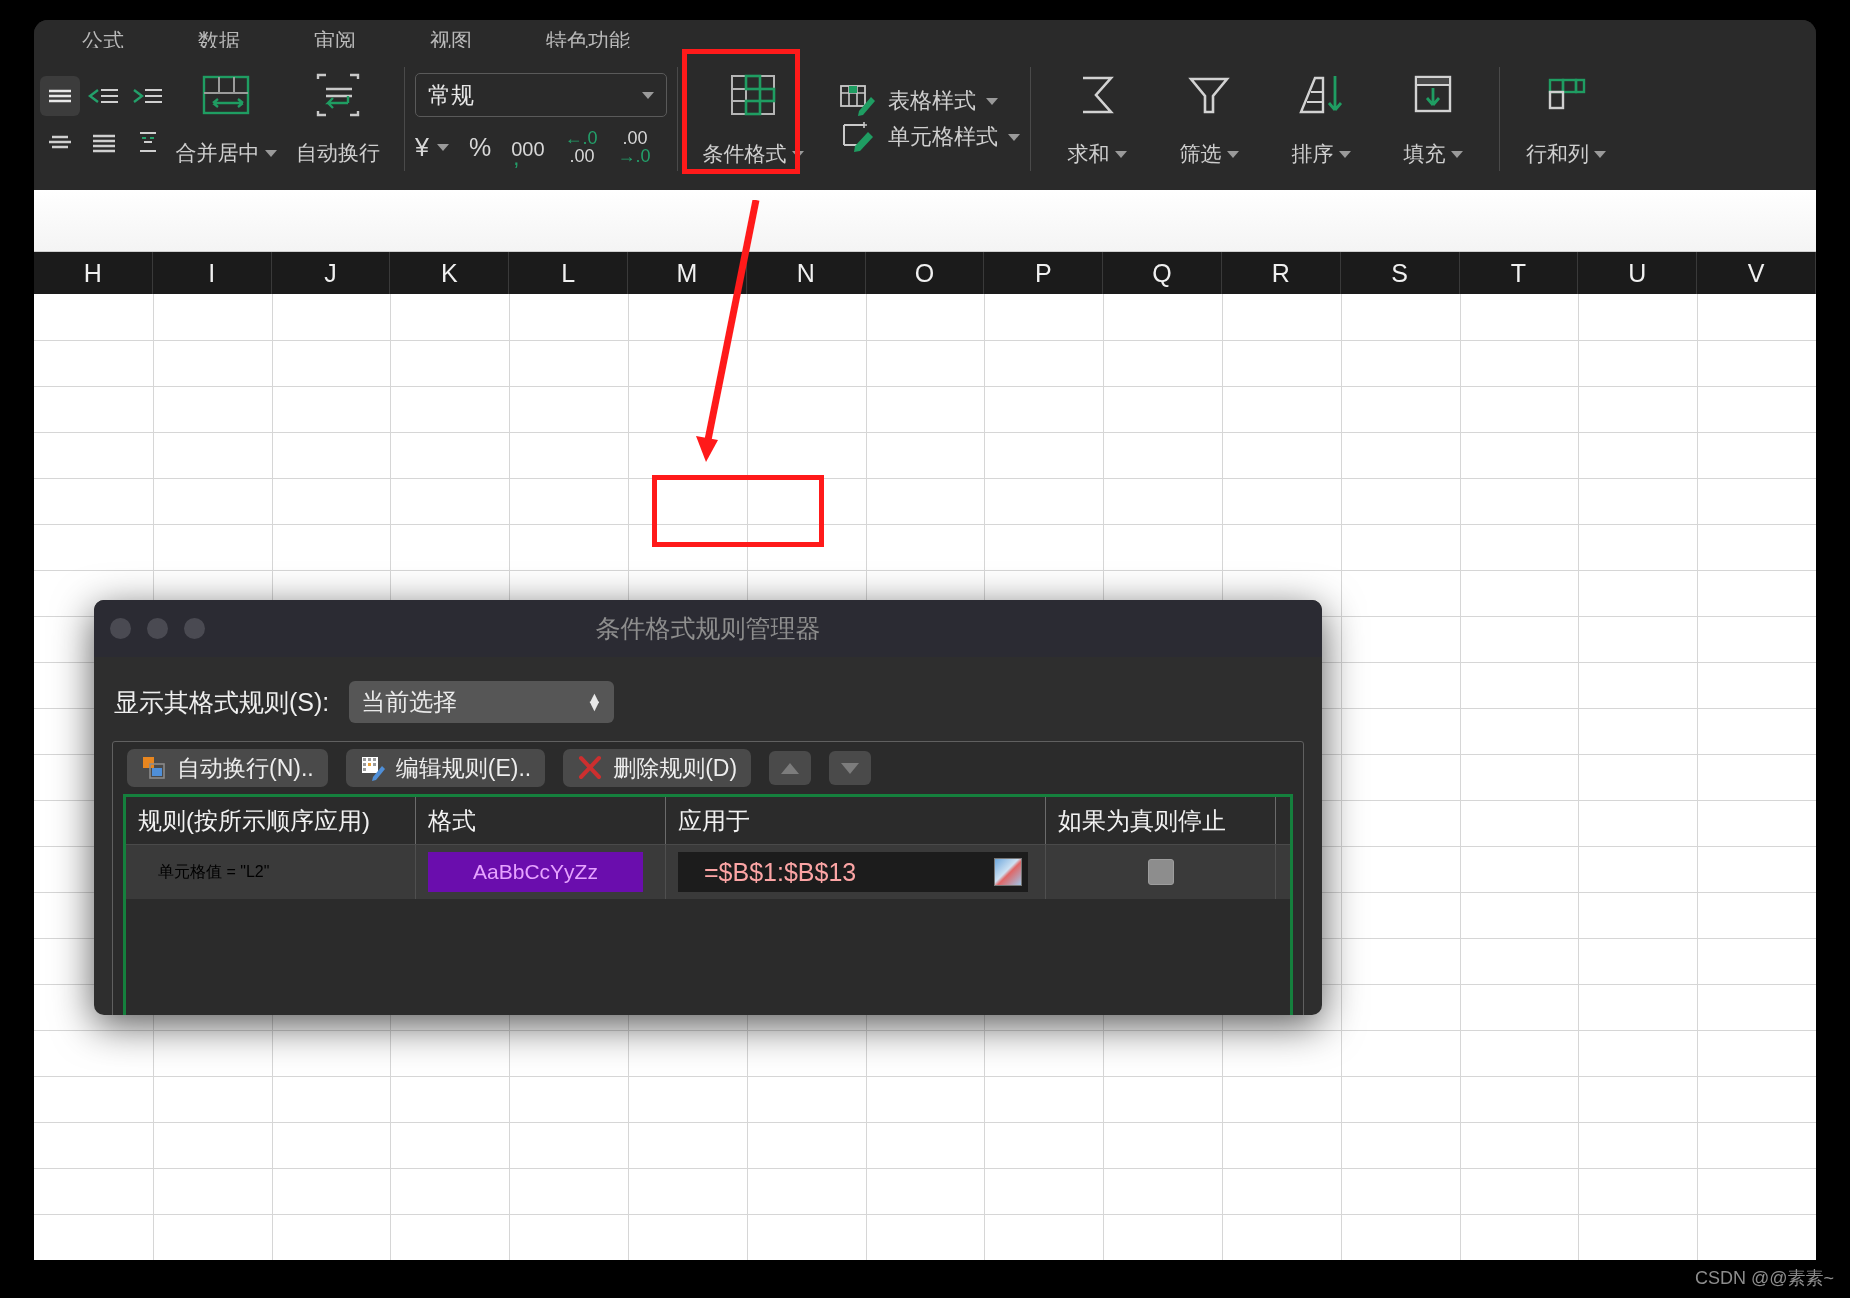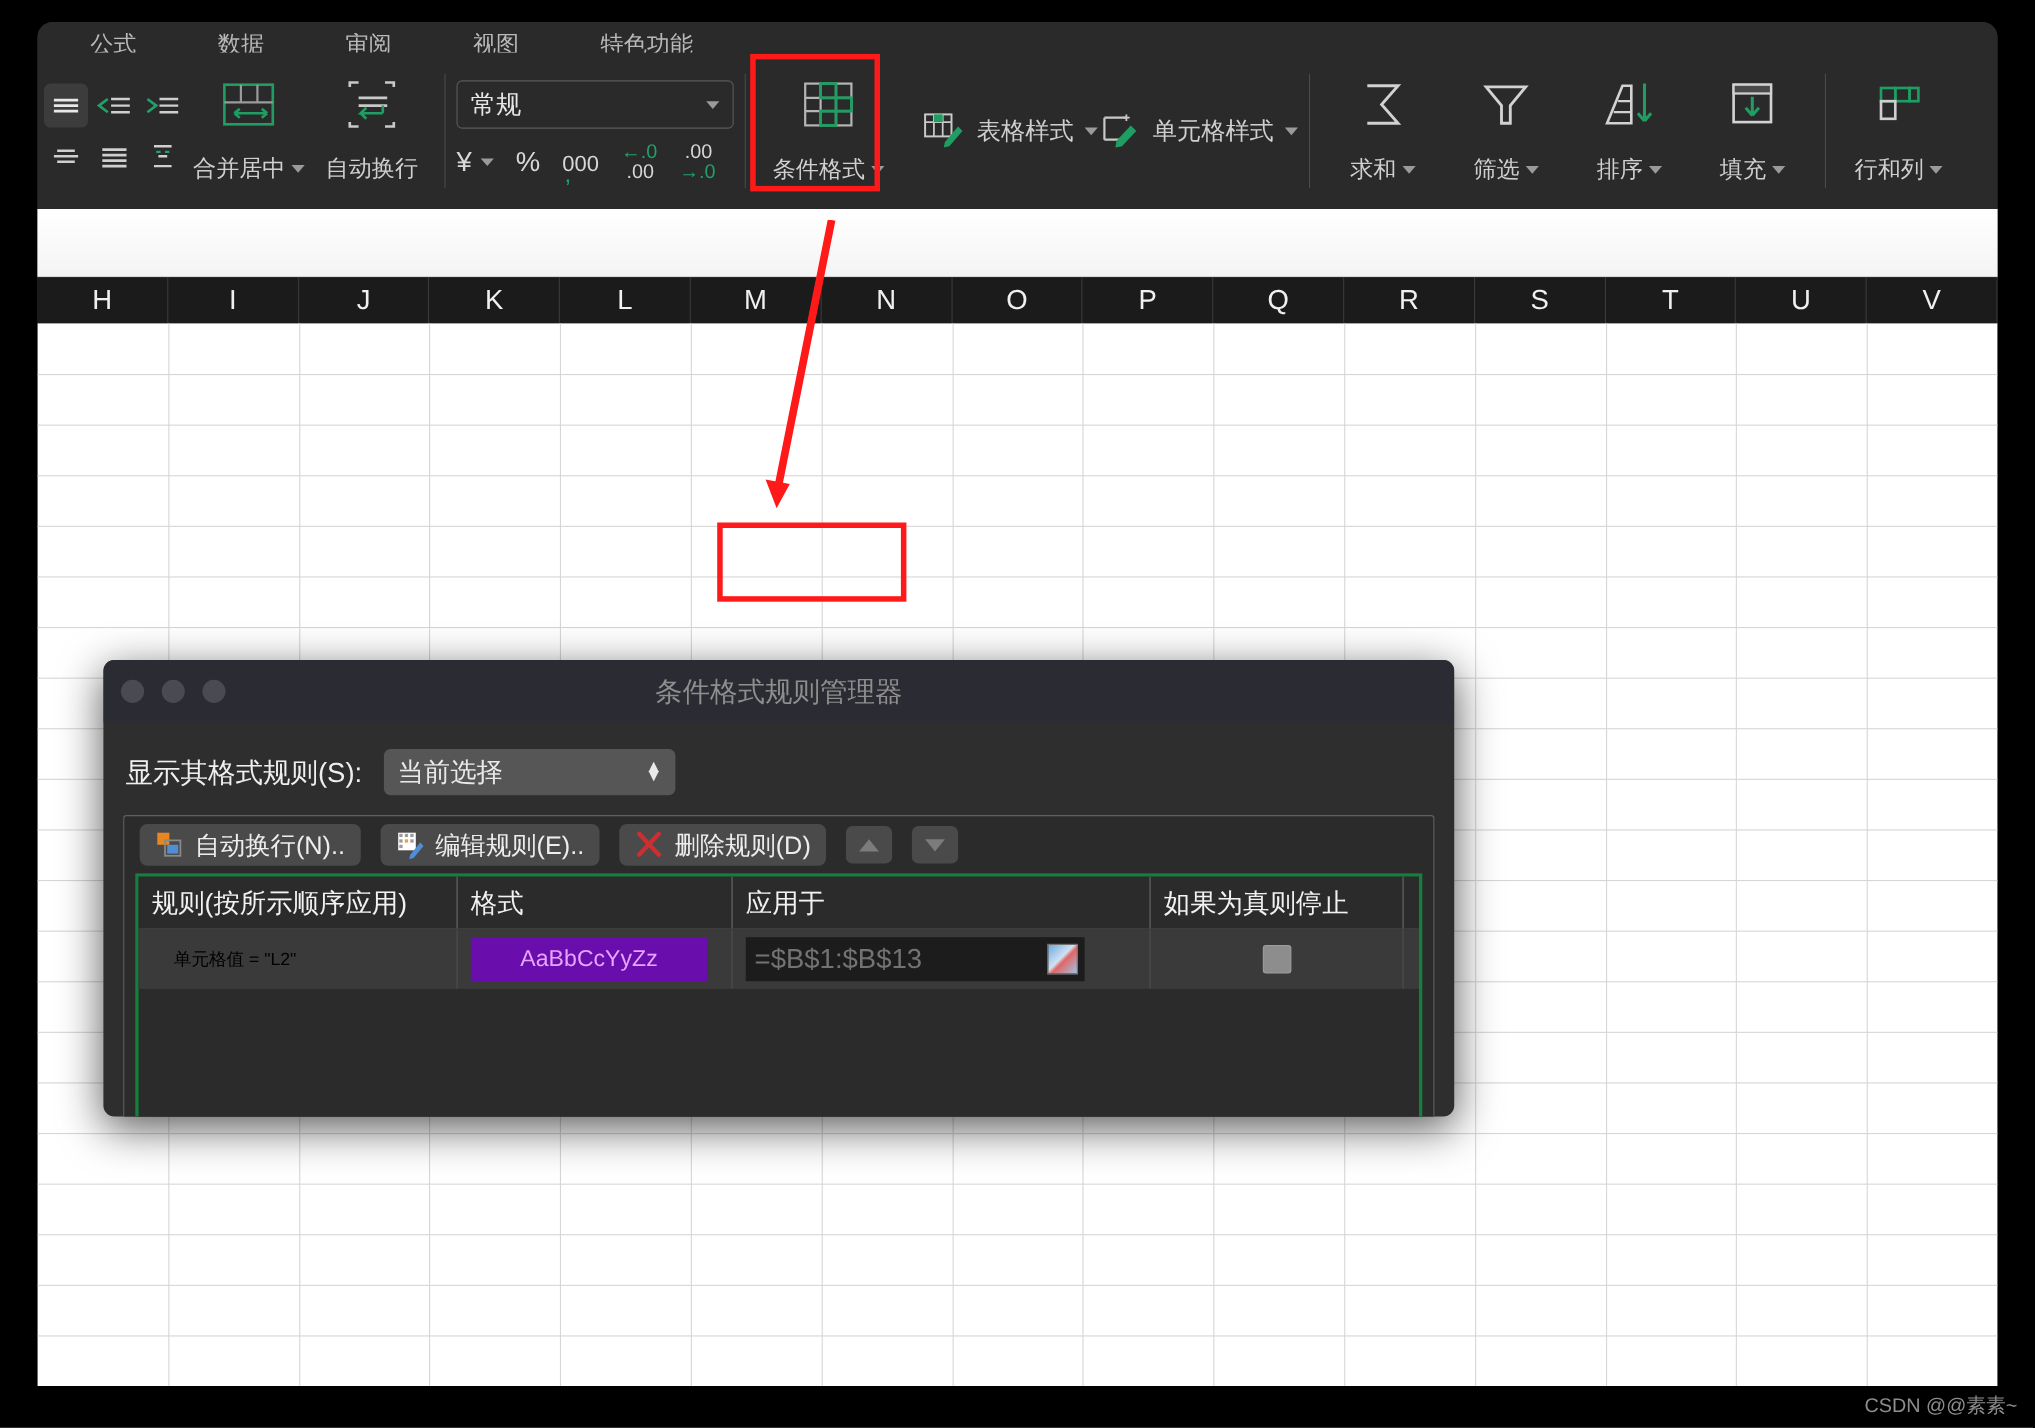--- a/index.html
+++ b/index.html
@@ -46,21 +46,21 @@
   .caret{ width:0;height:0;border-left:6px solid transparent;border-right:6px solid transparent;
           border-top:7px solid #9a9a9a; display:inline-block; }
 
   .numbox{
     width:252px;height:44px;background:#2a2a2a;border:1px solid #5a5a5a;border-radius:5px;
     display:flex;align-items:center;padding:0 12px;color:#e6e6e6;font-size:23px;
     justify-content:space-between;
   }
   .numrow2{ display:flex;align-items:center;gap:20px;margin-top:12px;color:#d8d8d8;font-size:25px;}
 
-  .stackbtn{ display:flex;justify-content:center;gap:0;height:120px;}
+  .stackbtn{ display:flex;flex-direction:column;justify-content:center;gap:0;height:120px;}
   .stackrow{ display:flex;align-items:center;gap:10px;}
   .stackrow .lbl{ color:#cfcfcf;font-size:22px;white-space:nowrap;}
 
   
   #formula-strip{
     position:absolute; left:0; top:170px; width:100%; height:62px;
     background:#fff; border-bottom:1px solid #d0d0d0;
   }
   #formula-strip .corner{ position:absolute; left:0; top:0; width:100%; height:100%;
     background:linear-gradient(#fff,#f4f4f4); }
@@ -121,22 +121,22 @@
                 display:flex; flex-direction:column; }
   #rules-head{ display:flex; height:48px; background:#2b2b2b; border-bottom:1px solid #4a4a4a;}
   #rules-head .th{ color:#f2f2f2;font-size:24px;display:flex;align-items:center;padding-left:12px;
                    border-right:1px solid #6b6b6b; }
   .c1{ width:290px;} .c2{ width:250px;} .c3{ width:380px;} .c4{ width:230px;}
   .c5{ flex:1; border-right:none !important;}
   #rules-rows .rrow{ display:flex; height:54px; background:#3a3a3a; align-items:center; }
   .rcell{ display:flex;align-items:center;height:100%;padding-left:12px;border-right:1px solid #4f4f4f;}
   .swatch{ width:215px;height:40px;background:#6a0dad;color:#e6a3ff;font-size:21px;
            display:flex;align-items:center;justify-content:center;}
-  .rangebox{ width:308px;height:40px;background:#1c1c1c;color:#737373;font-size:25px;
-             display:flex;align-items:center;justify-content:space-between;padding:0 6px 0 8px;}
+  .rangebox{ width:350px;height:40px;background:#1c1c1c;color:#fca5a5;font-size:25px;
+             display:flex;align-items:center;justify-content:space-between;padding:0 6px 0 26px;}
   .rangeicon{ width:28px;height:28px;background:linear-gradient(135deg,#6fa8dc 0%,#cfe2f3 45%,#e06666 55%,#9fc5e8 100%);
               border:1px solid #777; }
   .stopchk{ width:26px;height:26px;background:#8d8d8d;border:1px solid #9d9d9d;border-radius:3px;}
 
   
   #watermark{ position:absolute; right:16px; bottom:8px; color:#8d8d8d; font-size:18px; }
 </style>
 </head>
 <body>
 

